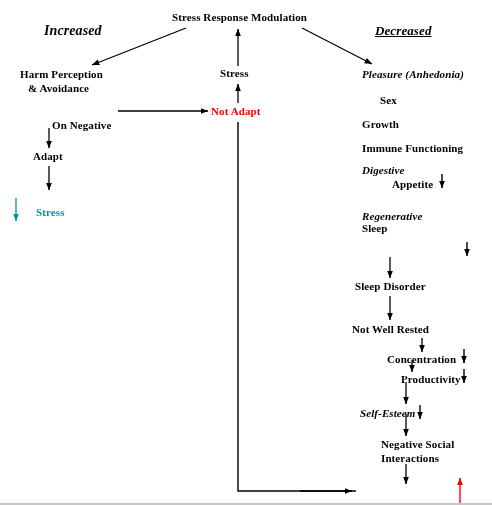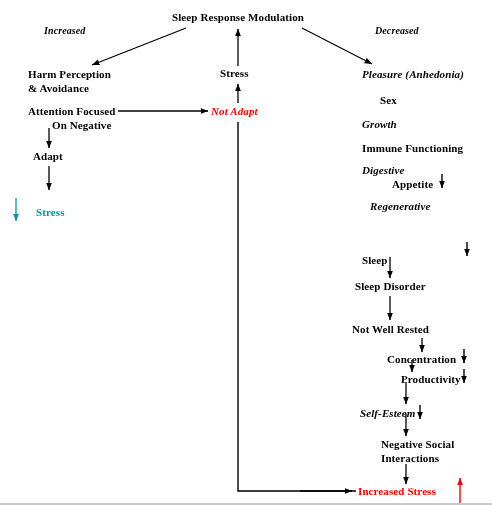--- a/index.html
+++ b/index.html
@@ -101,65 +101,63 @@
     <path d="M406,414 L406,436" stroke="#000" stroke-width="1.3" fill="none" marker-end="url(#ahBlack)"></path>
 
     <path d="M406,464 L406,484" stroke="#000" stroke-width="1.3" fill="none" marker-end="url(#ahBlack)"></path>
 
     <path d="M460,504 L460,478" stroke="#ff0000" stroke-width="1.4" fill="none" marker-end="url(#ahRed)"></path>
 
     <path d="M356,491 L238,491 L238,122" stroke="#000" stroke-width="1.4" fill="none"></path>
     <path d="M300,491 L352,491" stroke="#000" stroke-width="1.4" fill="none" marker-end="url(#ahBlack)"></path>
   </svg>
 
-  <div class="node center" style="left:172px; top:11px;">Sleep Response Modulation</div>
+  <div class="node center" style="left:172px; top:11px;">Stress Response Modulation</div>
 
-  <div class="node italic" style="left:44px; top:24px; font-size:10px;">Increased</div>
+  <div class="node italic" style="left:44px; top:24px; font-size:14px;">Increased</div>
 
-  <div class="node italic" style="left:375px; top:24px; font-size:10px;">Decreased</div>
+  <div class="node italic" style="left:375px; top:24px; font-size:13px;text-decoration:underline;">Decreased</div>
 
-  <div class="node" style="left:28px; top:68px;text-align:right;">Harm Perception</div>
+  <div class="node" style="left:20px; top:68px;text-align:right;">Harm Perception</div>
   <div class="node" style="left:28px; top:82px;">&amp; Avoidance</div>
 
-  <div class="node" style="left:28px; top:105px;">Attention Focused</div>
   <div class="node" style="left:28px; top:119px;margin-left:24px;">On Negative</div>
 
   <div class="node" style="left:33px; top:150px;">Adapt</div>
 
   <div class="node teal" style="left:36px; top:206px;">Stress</div>
 
   <div class="node" style="left:220px; top:67px;">Stress</div>
 
-  <div class="node red" style="left:211px; top:105px;font-style:italic;">Not Adapt</div>
+  <div class="node red" style="left:211px; top:105px;">Not Adapt</div>
 
   <div class="node italic" style="left:362px; top:68px;">Pleasure (Anhedonia)</div>
 
   <div class="node" style="left:380px; top:94px;">Sex</div>
 
-  <div class="node" style="left:362px; top:118px;font-style:italic;">Growth</div>
+  <div class="node" style="left:362px; top:118px;">Growth</div>
 
   <div class="node" style="left:362px; top:142px;">Immune Functioning</div>
 
   <div class="node italic" style="left:362px; top:164px;">Digestive</div>
 
   <div class="node" style="left:392px; top:178px;text-align:center;">Appetite</div>
 
-  <div class="node italic" style="left:362px; top:200px;margin-left:8px;">Regenerative</div>
+  <div class="node italic" style="left:362px; top:210px;">Regenerative</div>
 
-  <div class="node" style="left:362px; top:222px;margin-top:32px;">Sleep</div>
+  <div class="node" style="left:362px; top:222px;">Sleep</div>
 
 
   <div class="node" style="left:355px; top:280px;">Sleep Disorder</div>
 
   <div class="node" style="left:352px; top:323px;">Not Well Rested</div>
 
   <div class="node" style="left:387px; top:353px;">Concentration</div>
 
   <div class="node" style="left:391px; top:373px;margin-left:10px;">Productivity</div>
 
   <div class="node italic" style="left:360px; top:407px;">Self-Esteem</div>
 
   <div class="node" style="left:381px; top:438px;">Negative Social</div>
   <div class="node" style="left:381px; top:452px;">Interactions</div>
 
-  <div class="node red" style="left:358px; top:485px;">Increased Stress</div>
 
 </div>
 
 </body></html>

